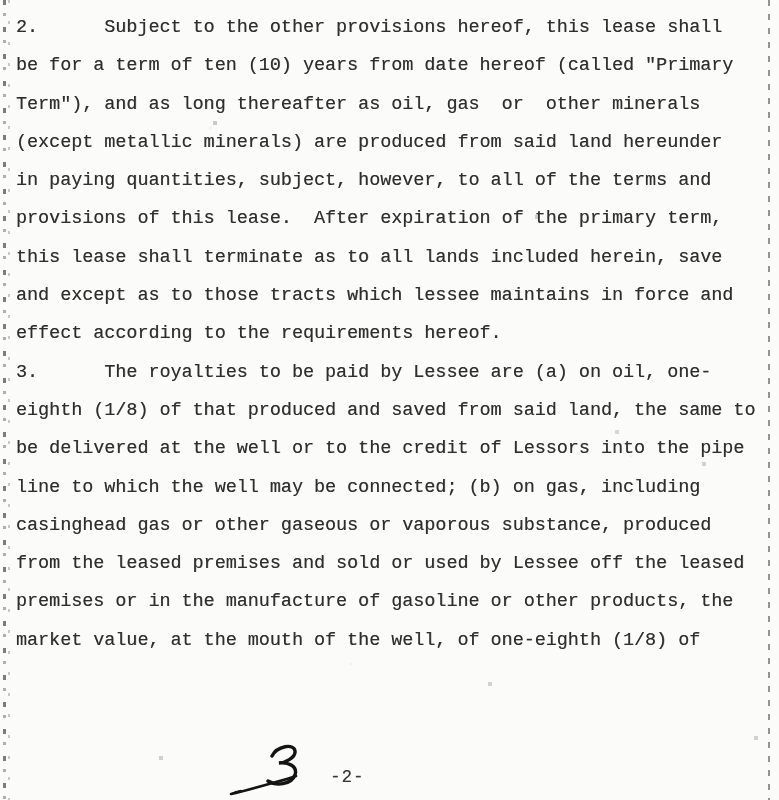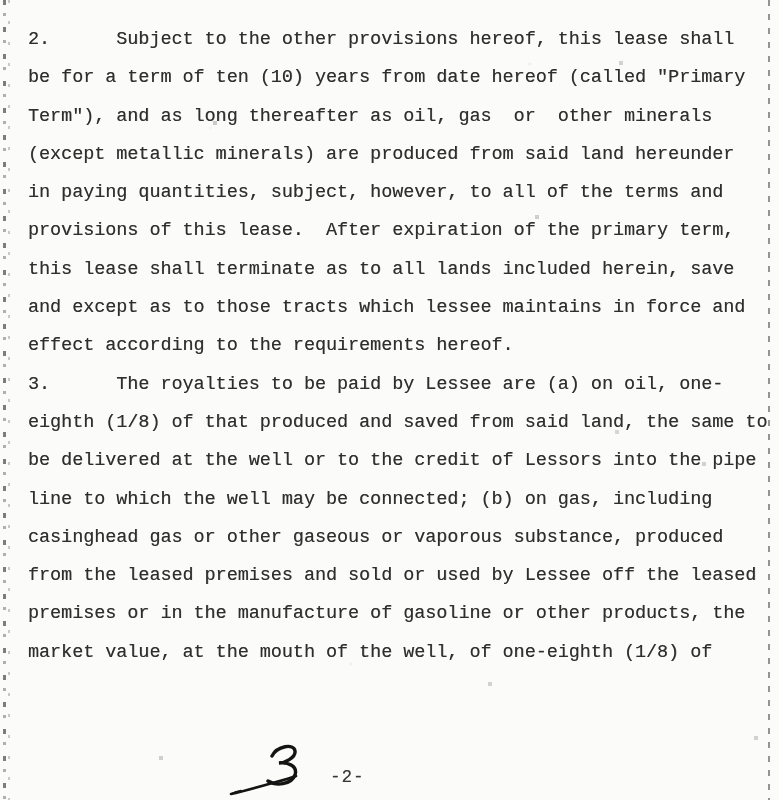--- a/index.html
+++ b/index.html
@@ -57,21 +57,21 @@
       rgba(40,40,40,0.65) 0 6px,
       transparent 6px 14px
     );
     opacity: 0.75;
   }
   
   .typewriter {
     position: absolute;
     left: 12px;
     top: 5px;
-    margin: 16px;
+    margin: 4px;
     font-family: "Liberation Mono", "DejaVu Sans Mono", monospace;
     font-size: 18.4px;
     line-height: 38.3px;
     color: #2e2e2e;
     white-space: pre;
     letter-spacing: 0px;
     text-shadow: 0.3px 0 0 rgba(46,46,46,0.55);
   }
   
   .footer {

